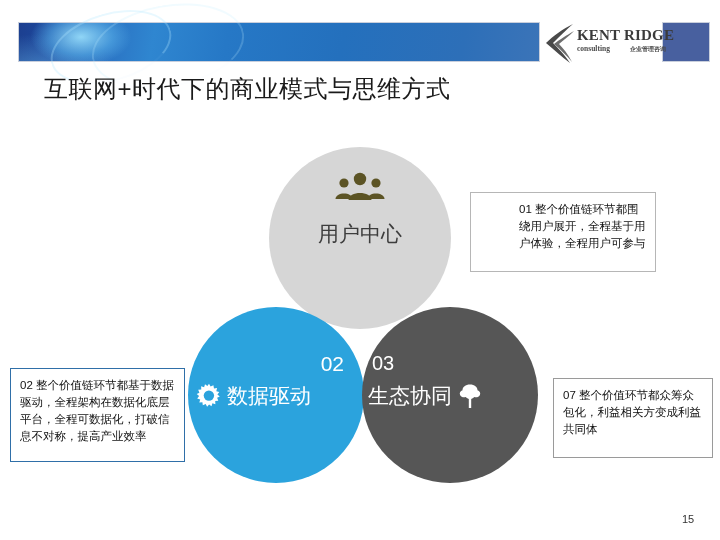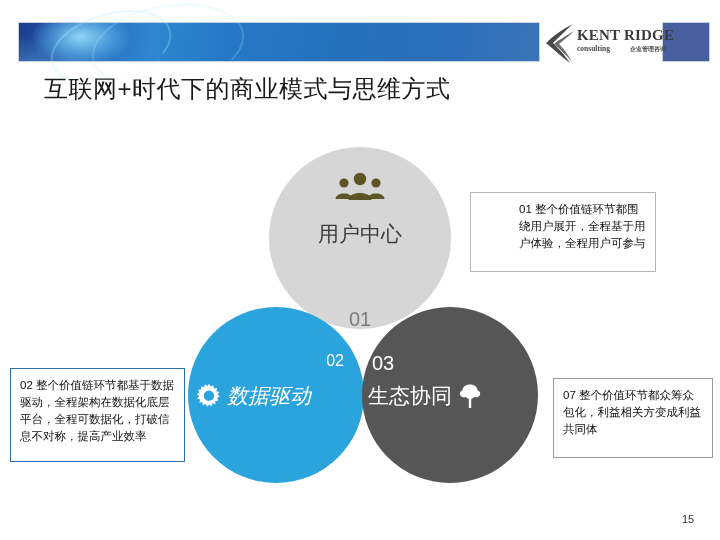--- a/index.html
+++ b/index.html
@@ -180,33 +180,32 @@
     color: #7d7d7d;
   }
   .row-left {
     left: 196px;
     top: 382px;
     width: 160px;
     display: flex;
     align-items: center;
     justify-content: flex-start;
     gap: 5px;
-    font-style: italic;
   }
   .label-left {
     font-size: 21px;
     color: #ffffff;
     white-space: nowrap;
   }
   .num-left {
     left: 196px;
     top: 352px;
     width: 148px;
     text-align: right;
-    font-size: 16px;
+    font-size: 21px;
     color: #ffffff;
   }
   .row-right {
     left: 368px;
     top: 382px;
     width: 160px;
     display: flex;
     align-items: center;
     justify-content: flex-start;
     gap: 6px;
@@ -312,21 +311,20 @@
   <svg class="people-icon" viewBox="0 0 60 30">
     <circle cx="30" cy="7" r="6.2" fill="#5c5425"></circle>
     <path d="M18.5 28 C18.5 18.5, 41.5 18.5, 41.5 28 Z" fill="#5c5425"></path>
     <circle cx="14" cy="11" r="4.6" fill="#5c5425"></circle>
     <path d="M5.5 27 C5.5 19.5, 22.5 19.5, 22.5 27 Z" fill="#5c5425"></path>
     <circle cx="46" cy="11" r="4.6" fill="#5c5425"></circle>
     <path d="M37.5 27 C37.5 19.5, 54.5 19.5, 54.5 27 Z" fill="#5c5425"></path>
   </svg>
 
   <div class="circle-label label-top">用户中心</div>
-  <div class="circle-label num-top">01</div>
 
   <div class="circle-label num-left">02</div>
   <div class="circle-label row-left">
     <svg class="gear-icon" width="26" height="26" viewBox="0 0 26 26">
       <g fill="#ffffff">
         <path d="M13 0.8 L14.6 3.6 L17.4 2.3 L18 5.4 L21.1 5.1 L20.3 8.2 L23.3 9 L21.4 11.4 L23.8 13.4 L21.1 14.8 L22.3 17.7 L19.2 18.1 L19.4 21.2 L16.4 20.3 L15.5 23.3 L13.1 21.4 L11.1 23.8 L9.7 21.1 L6.8 22.3 L6.4 19.2 L3.3 19.4 L4.2 16.4 L1.2 15.5 L3.1 13.1 L0.7 11.1 L3.4 9.7 L2.2 6.8 L5.3 6.4 L5.1 3.3 L8.1 4.2 L9 1.2 L11.4 3.1 Z"></path>
       </g>
       <circle cx="12.9" cy="12.6" r="5.2" fill="#2ba3dd"></circle>
     </svg>
     <span class="label-left">数据驱动</span>

